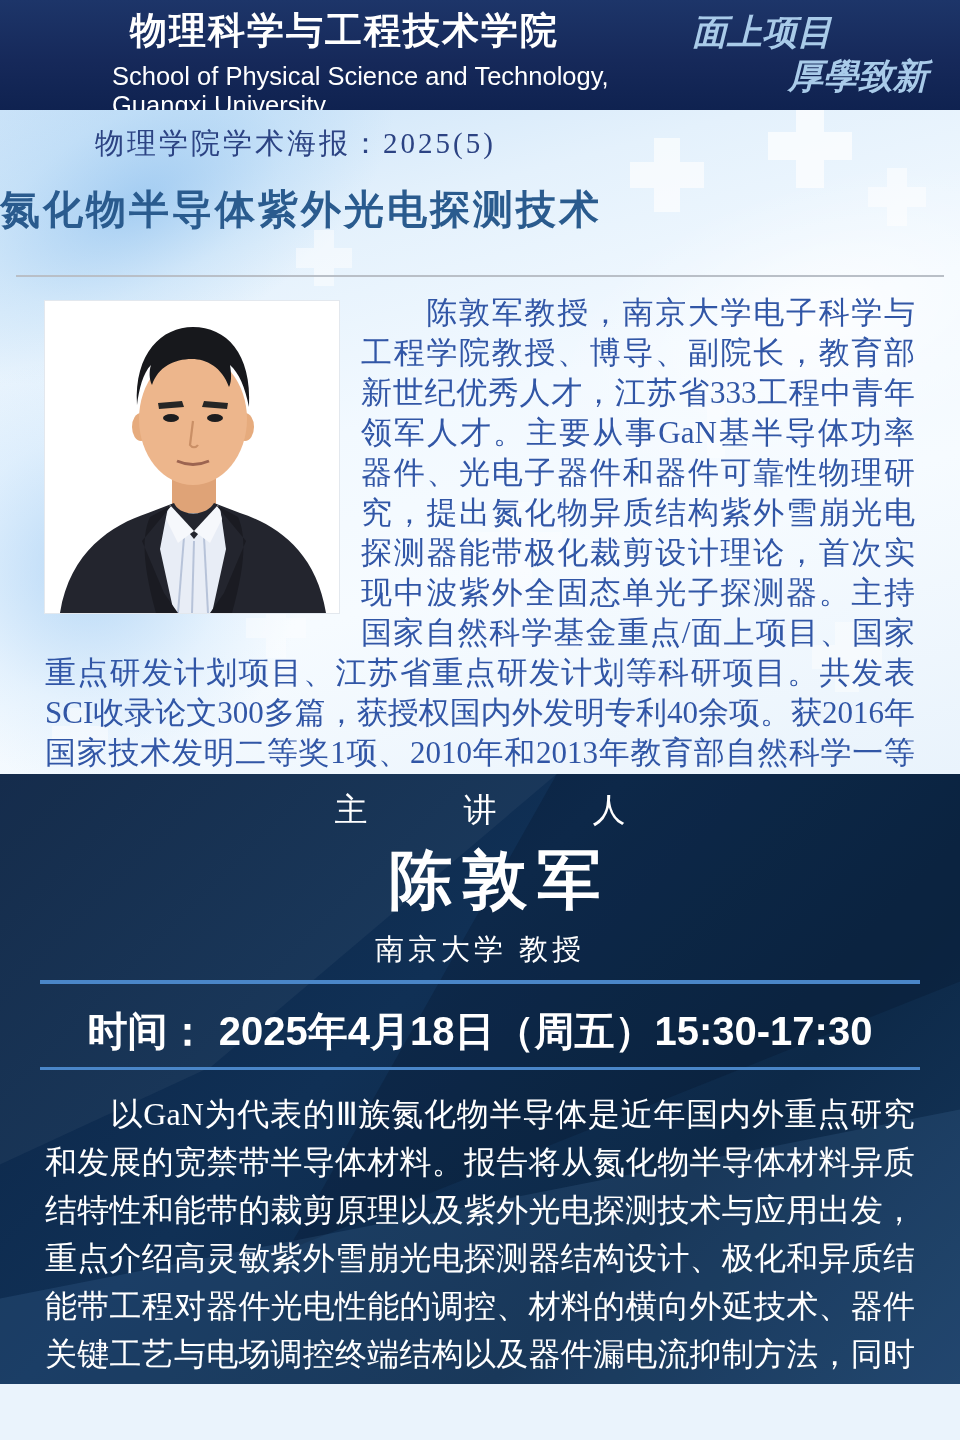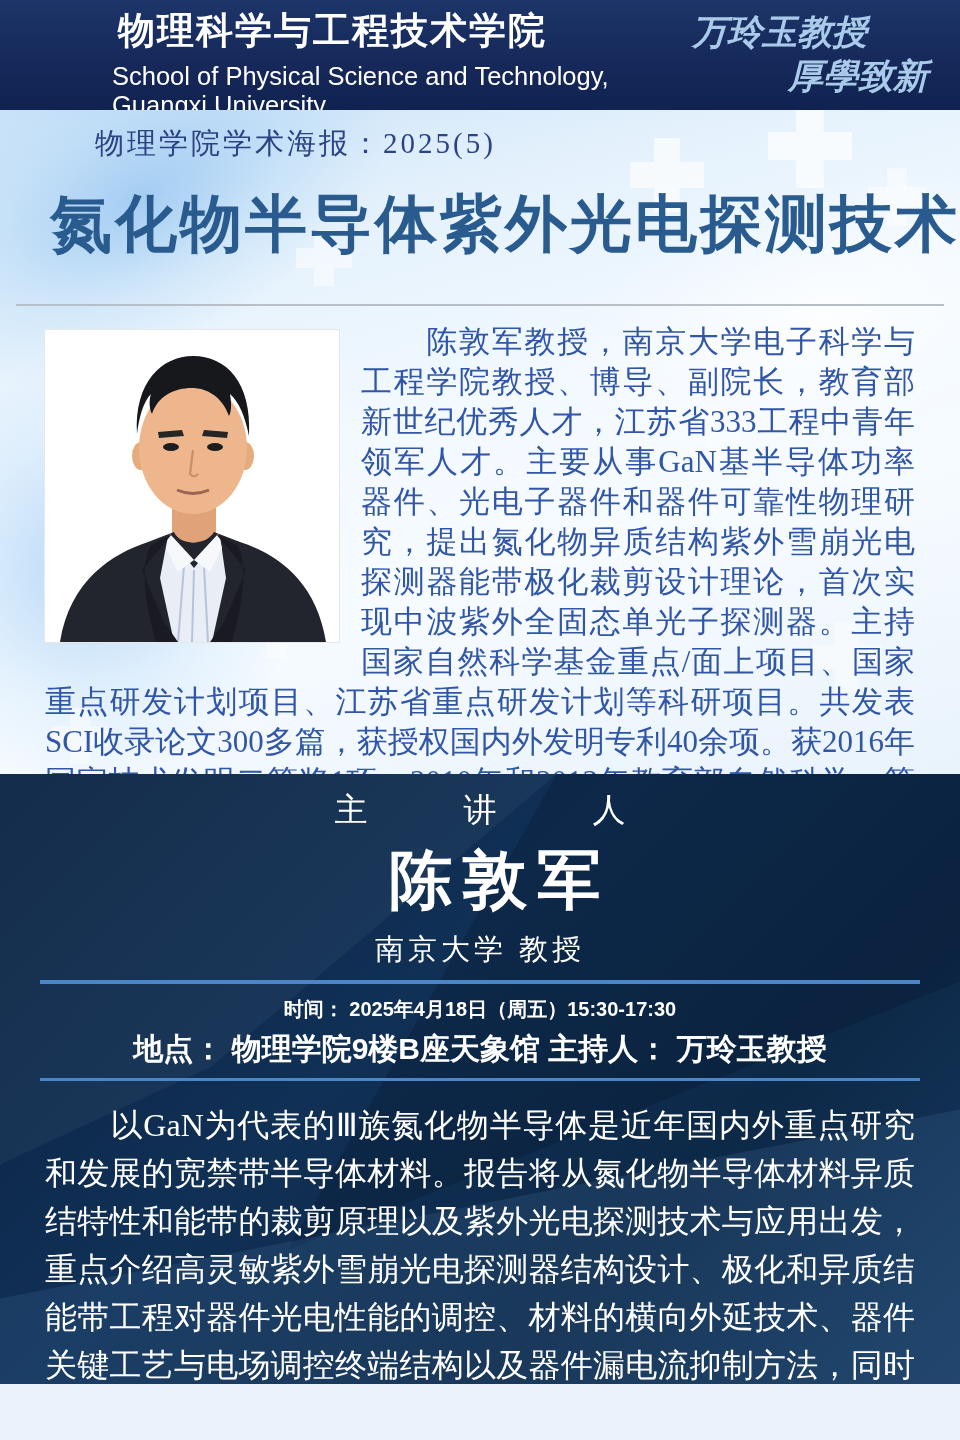--- a/index.html
+++ b/index.html
@@ -9,21 +9,21 @@
 
   
   .header { position:relative; width:960px; height:110px;
     background:linear-gradient(180deg,#1d3569 0%,#16295a 55%,#0f2250 100%); }
   .logo { position:absolute; left:10px; top:4px; width:100px; height:103px; }
   .header-textblock { position:absolute; left:112px; top:6px; width:580px; }
   .header-row1 { display:flex; align-items:baseline; white-space:nowrap; }
   .uni-script { font-family:"DejaVu Serif", serif; font-style:italic; font-weight:bold;
     font-size:46px; color:#ffffff; letter-spacing:8px; line-height:56px; }
   .school-cn { font-family:Liberation Sans, sans-serif; font-weight:bold;
-    font-size:37px; color:#ffffff; margin-left:6px; letter-spacing:2px; }
+    font-size:37px; color:#ffffff; margin-left:18px; letter-spacing:2px; }
   .school-en { font-family:"Liberation Sans", sans-serif; font-size:25.5px; color:#ffffff;
     margin-top:6px; letter-spacing:0px; }
   .motto { position:absolute; right:18px; top:10px; width:250px;
     font-family:"DejaVu Serif", serif; font-style:italic; font-weight:bold;
     font-size:35px; color:#a9cbe9; line-height:44px; white-space:nowrap; }
   .motto-line2 { text-indent:96px; }
 
   
   .light { position:relative; width:960px; height:664px; overflow:hidden;
     background:linear-gradient(165deg,#c9e2f8 0%,#e4f1fc 22%,#f2f9ff 45%,#f6fbff 65%,#e9f3fc 100%); }
@@ -33,22 +33,22 @@
   .streak2 { left:-120px; top:250px; width:420px; height:420px; transform:rotate(32deg);
     background:radial-gradient(ellipse at center, rgba(110,175,235,.45) 0%, rgba(150,200,245,.18) 45%, rgba(255,255,255,0) 72%); }
   .streak3 { right:-120px; top:80px; width:520px; height:260px; transform:rotate(-18deg);
     background:radial-gradient(ellipse at center, rgba(255,255,255,.8) 0%, rgba(255,255,255,.25) 45%, rgba(255,255,255,0) 75%); }
   .plus { position:absolute; opacity:var(--o,.5); }
   .plus::before, .plus::after { content:""; position:absolute; background:#ffffff; }
   .plus::before { left:0; top:33%; width:100%; height:34%; }
   .plus::after { left:33%; top:0; width:34%; height:100%; }
   .series { margin:14px 0 0 95px; font-family:"Liberation Serif", serif;
     font-size:29px; color:#2c4383; letter-spacing:3px; position:relative; }
-  .main-title { margin-top:18px; text-align:right; font-family:"Liberation Sans", sans-serif;
-    font-weight:bold; font-size:62px; color:#2a5b8e; letter-spacing:3px; position:relative; }
+  .main-title { margin-top:18px; text-align:left; font-family:"Liberation Sans", sans-serif;
+    font-weight:bold; font-size:40px; color:#2a5b8e; letter-spacing:3px; position:relative; }
   .title-divider { width:928px; height:2px; background:#b9bfc7; margin:38px auto 0; position:relative; }
   .bio { position:relative; margin:16px 45px 0; font-family:"Liberation Serif", serif;
     font-size:31px; line-height:40px; color:#3156a6; text-align:justify; }
   .photo-frame { float:left; width:294px; height:312px; margin:8px 22px 20px 0;
     background:#ffffff; box-shadow:0 0 0 1px #e3e8ee; }
   .photo-frame svg { display:block; width:100%; height:100%; }
 
   
   .dark { position:relative; width:960px; height:610px; overflow:hidden; color:#ffffff;
     background:linear-gradient(135deg,#0b2344 0%,#103055 40%,#0d2948 70%,#17395f 100%); }
@@ -56,39 +56,39 @@
   .facet-a { background:rgba(255,255,255,.045); clip-path:polygon(0 0,58% 0,22% 48%,0 64%); }
   .facet-b { background:rgba(4,12,30,.22); clip-path:polygon(58% 0,100% 0,100% 34%,30% 78%); }
   .facet-c { background:rgba(110,160,215,.13); clip-path:polygon(0 86%,100% 55%,100% 100%,0 100%); }
   .role { margin-top:14px; text-align:center; font-size:33px; letter-spacing:96px; text-indent:96px;
     font-family:Liberation Sans, sans-serif; position:relative; }
   .speaker-name { margin-top:4px; text-align:center; font-family:"Liberation Serif", serif;
     font-weight:bold; font-size:64px; letter-spacing:10px; position:relative;padding-left:40px; }
   .speaker-affil { margin-top:6px; text-align:center; font-size:29px; letter-spacing:4px; position:relative; }
   .blue-rule { width:880px; height:4px; background:#4a86c8; margin:10px auto 0; position:relative; }
   .blue-rule.thin { height:3px; margin-top:8px; }
-  .event-time { margin-top:12px; text-align:center; font-weight:bold; font-size:20px; position:relative; }
+  .event-time { margin-top:20px; text-align:center; font-weight:bold; font-size:40px; position:relative; }
   .event-venue { margin-top:6px; text-align:center; font-weight:bold; font-size:30px; position:relative; }
   .abstract { margin:20px 45px 0; font-family:"Liberation Serif", serif; font-size:32px;
     line-height:48px; text-align:justify; position:relative; }
 </style>
 </head>
 <body>
 
 <div class="poster">
 
   <div class="header">
     <div class="header-textblock">
       <div class="header-row1">
         <span class="school-cn">物理科学与工程技术学院</span>
       </div>
       <div class="school-en">School of Physical Science and Technology, Guangxi University</div>
     </div>
     <div class="motto">
-      <div class="motto-line1">万玲玉教授</div>
+      <div class="motto-line1">面上项目</div>
       <div class="motto-line2">厚學致新</div>
     </div>
   </div>
 
   <div class="light">
     <div class="streak streak1"></div>
     <div class="streak streak2"></div>
     <div class="streak streak3"></div>
     <div class="plus" style="left:630px; top:28px;  width:74px; height:74px; --o:.65"></div>
     <div class="plus" style="left:768px; top:-6px;  width:84px; height:84px; --o:.7"></div>
@@ -145,20 +145,19 @@
     <div class="facet facet-a"></div>
     <div class="facet facet-b"></div>
     <div class="facet facet-c"></div>
 
     <div class="role">主讲人</div>
     <div class="speaker-name">陈敦军</div>
     <div class="speaker-affil">南京大学  教授</div>
 
     <div class="blue-rule"></div>
     <div class="event-time">时间：  2025年4月18日（周五）15:30-17:30</div>
-    <div class="event-venue">地点：  物理学院9楼B座天象馆  主持人：  万玲玉教授</div>
     <div class="blue-rule thin"></div>
 
     <div class="abstract">　　以GaN为代表的Ⅲ族氮化物半导体是近年国内外重点研究和发展的宽禁带半导体材料。报告将从氮化物半导体材料异质结特性和能带的裁剪原理以及紫外光电探测技术与应用出发，重点介绍高灵敏紫外雪崩光电探测器结构设计、极化和异质结能带工程对器件光电性能的调控、材料的横向外延技术、器件关键工艺与电场调控终端结构以及器件漏电流抑制方法，同时介绍紫外光电探测器的应用以及未来的发展方向。</div>
 
   </div>
 
 </div>
 
 </body></html>

